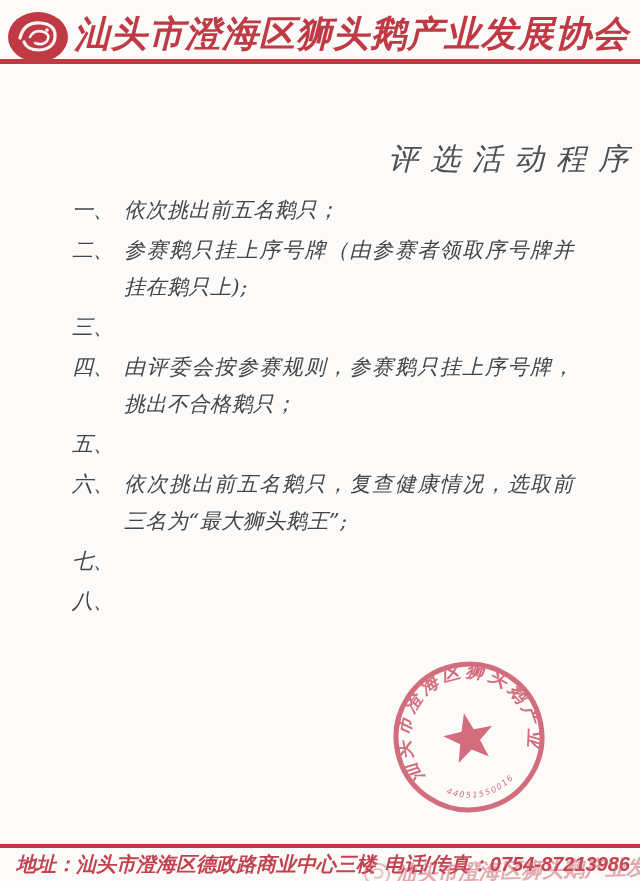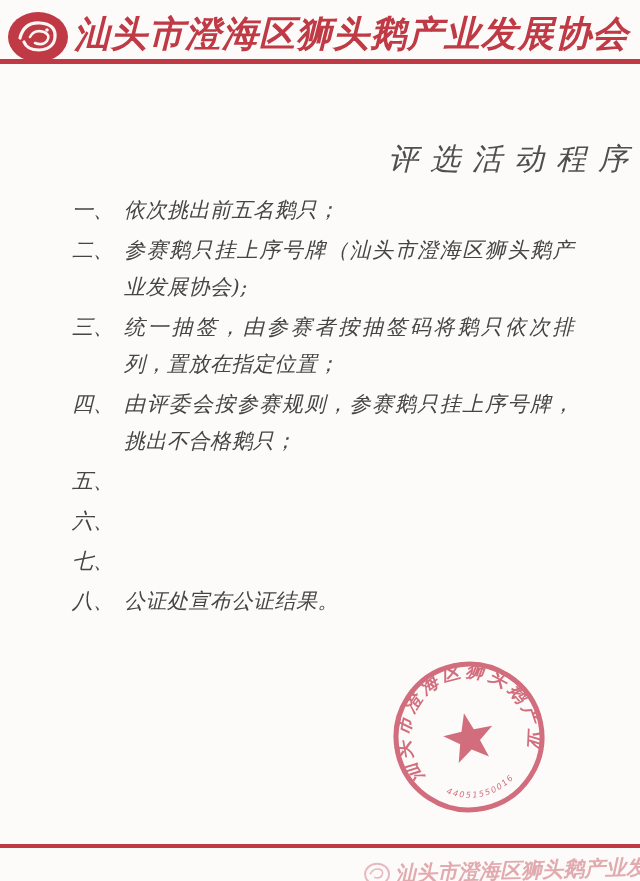--- a/index.html
+++ b/index.html
@@ -111,61 +111,70 @@
 
   <div class="doc-title">评选活动程序</div>
 
   <div class="list">
     <div class="item">
       <span class="item-num">一、</span>
       <span class="item-text">依次挑出前五名鹅只；</span>
     </div>
     <div class="item">
       <span class="item-num">二、</span>
-      <span class="item-text">参赛鹅只挂上序号牌（汕头市澄海区狮头鹅产业发展协会);</span>
+      <span class="item-text">参赛鹅只挂上序号牌（由参赛者领取序号牌并挂在鹅只上);</span>
     </div>
     <div class="item">
       <span class="item-num">三、</span>
-      <span class="item-text">统一抽签，由参赛者按抽签码将鹅只依次排列，置放在指定位置；</span>
     </div>
     <div class="item">
       <span class="item-num">四、</span>
       <span class="item-text">由评委会按参赛规则，参赛鹅只挂上序号牌，挑出不合格鹅只；</span>
     </div>
     <div class="item">
       <span class="item-num">五、</span>
     </div>
     <div class="item">
       <span class="item-num">六、</span>
+      <span class="item-text">依次挑出前五名鹅只，复查健康情况，选取前三名为“最大狮头鹅王”;</span>
     </div>
     <div class="item">
       <span class="item-num">七、</span>
     </div>
     <div class="item">
       <span class="item-num">八、</span>
-      <span class="item-text">公证处宣布公证结果。</span>
     </div>
   </div>
 
   <svg class="seal" width="158" height="158" viewBox="0 0 156 156">
     <g transform="rotate(-12 78 78)">
       <circle cx="78" cy="78" r="72" fill="none" stroke="#c94f62" stroke-width="5"></circle>
       <path id="sealTopArc" d="M 26.9 107.5 A 59 59 0 1 1 129.1 107.5" fill="none"></path>
       <path id="sealBottomArc" d="M 42.7 126.5 A 60 60 0 0 0 113.3 126.5" fill="none"></path>
       <polygon points="78,54 84.2,71.5 102.7,72 88,83.2 93.3,101 78,90.5 62.7,101 68,83.2 53.3,72 71.8,71.5" fill="#c94f62"></polygon>
       <text font-size="18" fill="#c94f62" letter-spacing="4" font-weight="bold" font-family="'DejaVu Serif', serif">
         <textPath href="#sealTopArc" startOffset="0">汕头市澄海区狮头鹅产业发展协会</textPath>
       </text>
       <text font-size="8" fill="#c94f62" letter-spacing="1.6" font-family="'DejaVu Sans', sans-serif">
         <textPath href="#sealBottomArc" startOffset="2">4405155001636</textPath>
       </text>
     </g>
   </svg>
 
   <div class="footer-rule"></div>
+  <div class="footer">
+    <span class="grp">
+      <span>地址：</span>
+      <span>汕头市澄海区德政路商业中心三楼</span>
+    </span>
+    <span class="grp">
+      <span>电话/传真：</span>
+      <span>0754-87213986</span>
+    </span>
+  </div>
 
   <div class="watermark">
     <svg class="wm-logo" width="26" height="24" viewBox="0 0 26 24">
       <ellipse cx="13" cy="12" rx="12" ry="10.5" fill="none" stroke="#c85b66" stroke-width="2"></ellipse>
       <path d="M 6 12 Q 9 6 15 7 Q 20 8 18 13 Q 16 17 10 15" fill="none" stroke="#c85b66" stroke-width="1.6"></path>
     </svg>
     <span>汕头市澄海区狮头鹅产业发展协会</span>
   </div>
 
 </div>

